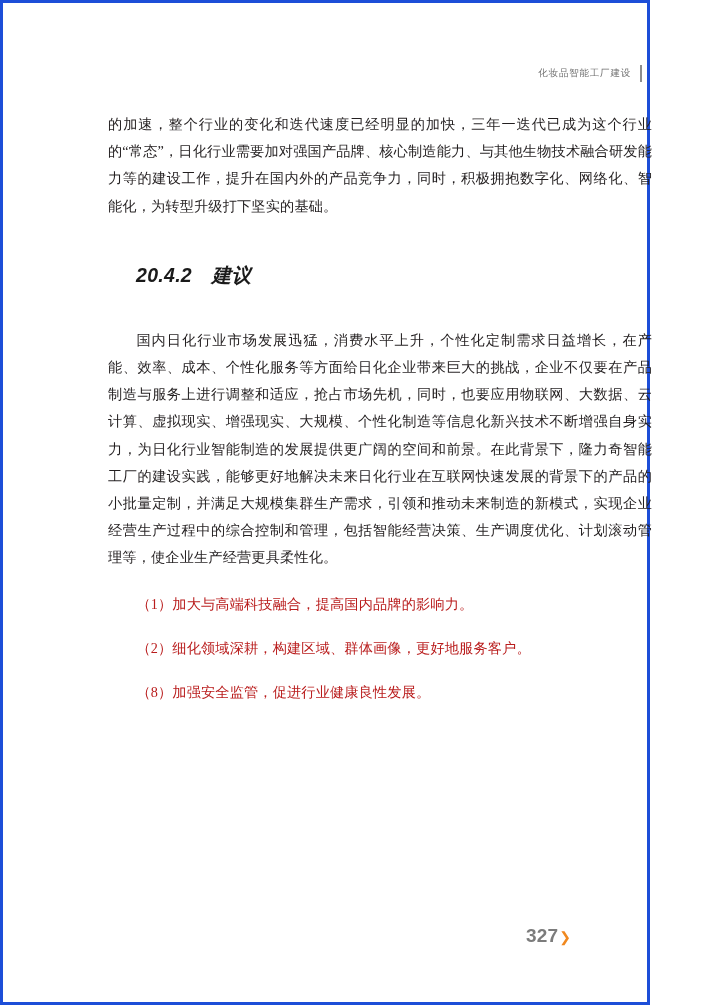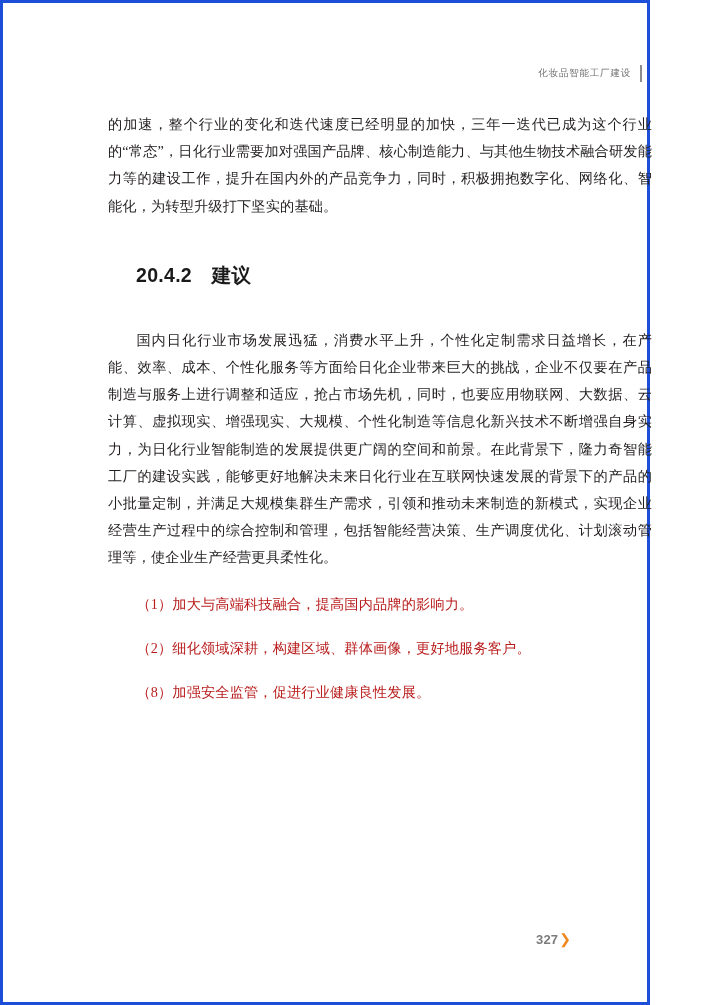--- a/index.html
+++ b/index.html
@@ -75,20 +75,21 @@
   
   h2.section-heading {
     margin: 0;
     padding: 0;
     font-family: "Liberation Sans", "DejaVu Sans", sans-serif;
     font-size: 19.5px;
     font-weight: bold;
     color: #1a1a1a;
     letter-spacing: 0.3px;
     white-space: pre;
+    font-style: italic;
   }
   #heading-block {
     margin-top: 42px;
     margin-bottom: 38px;
     padding-left: 28px;
   }
 
   
   ul.numbered-list {
     list-style: none;
@@ -110,21 +111,21 @@
   
   #folio {
     position: absolute;
     right: 76px;
     bottom: 55px;
     display: flex;
     align-items: baseline;
     font-family: "Liberation Sans", "DejaVu Sans", sans-serif;
   }
   #folio .folio-number {
-    font-size: 13px;
+    font-size: 19px;
     font-weight: bold;
     color: #7c7c7c;
     letter-spacing: 0.2px;
   }
   #folio .folio-arrow {
     font-size: 14px;
     font-weight: bold;
     color: #F0881F;
     margin-left: 1px;
     line-height: 1;

